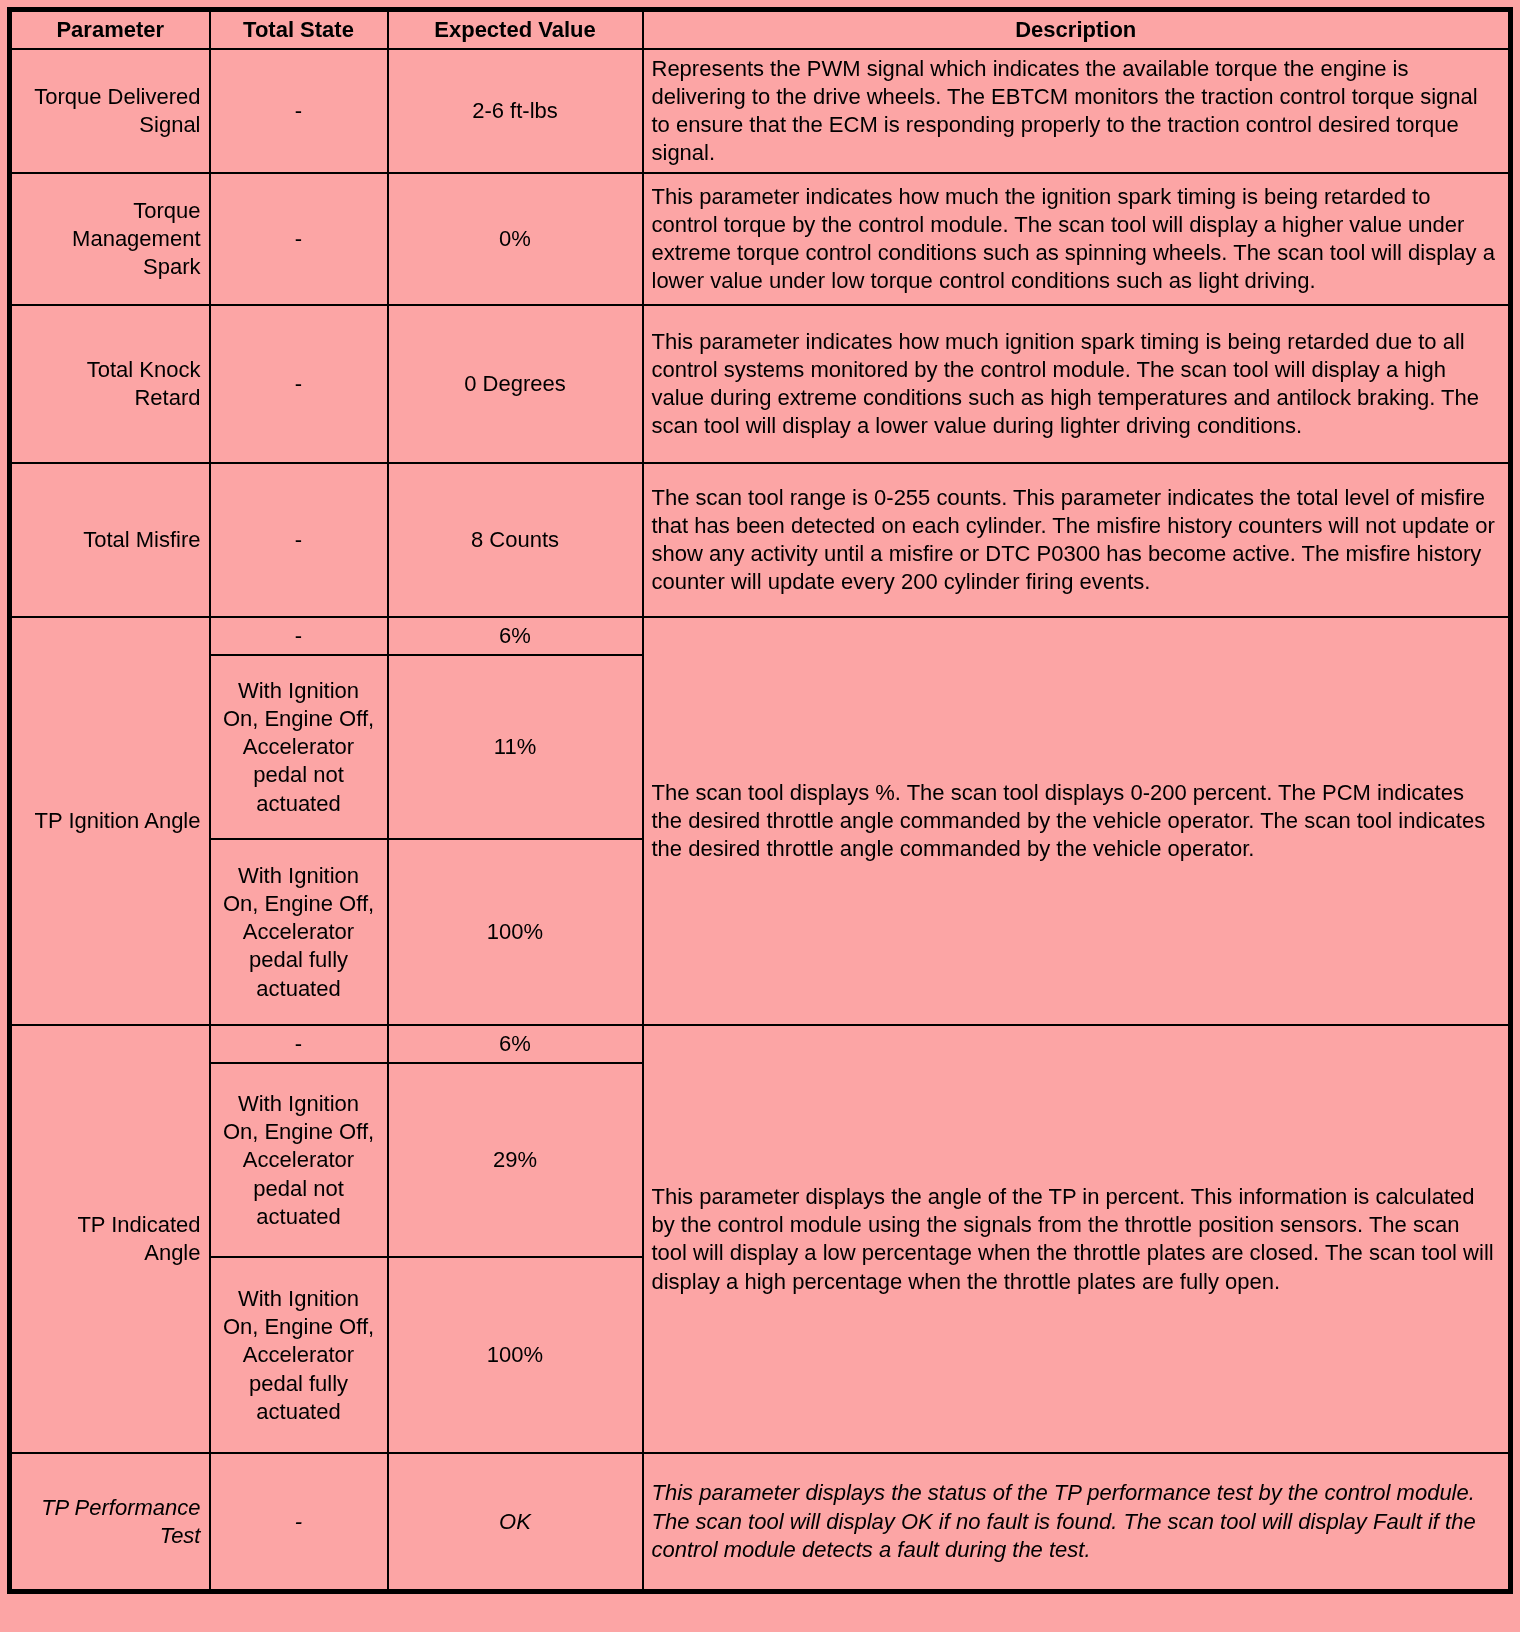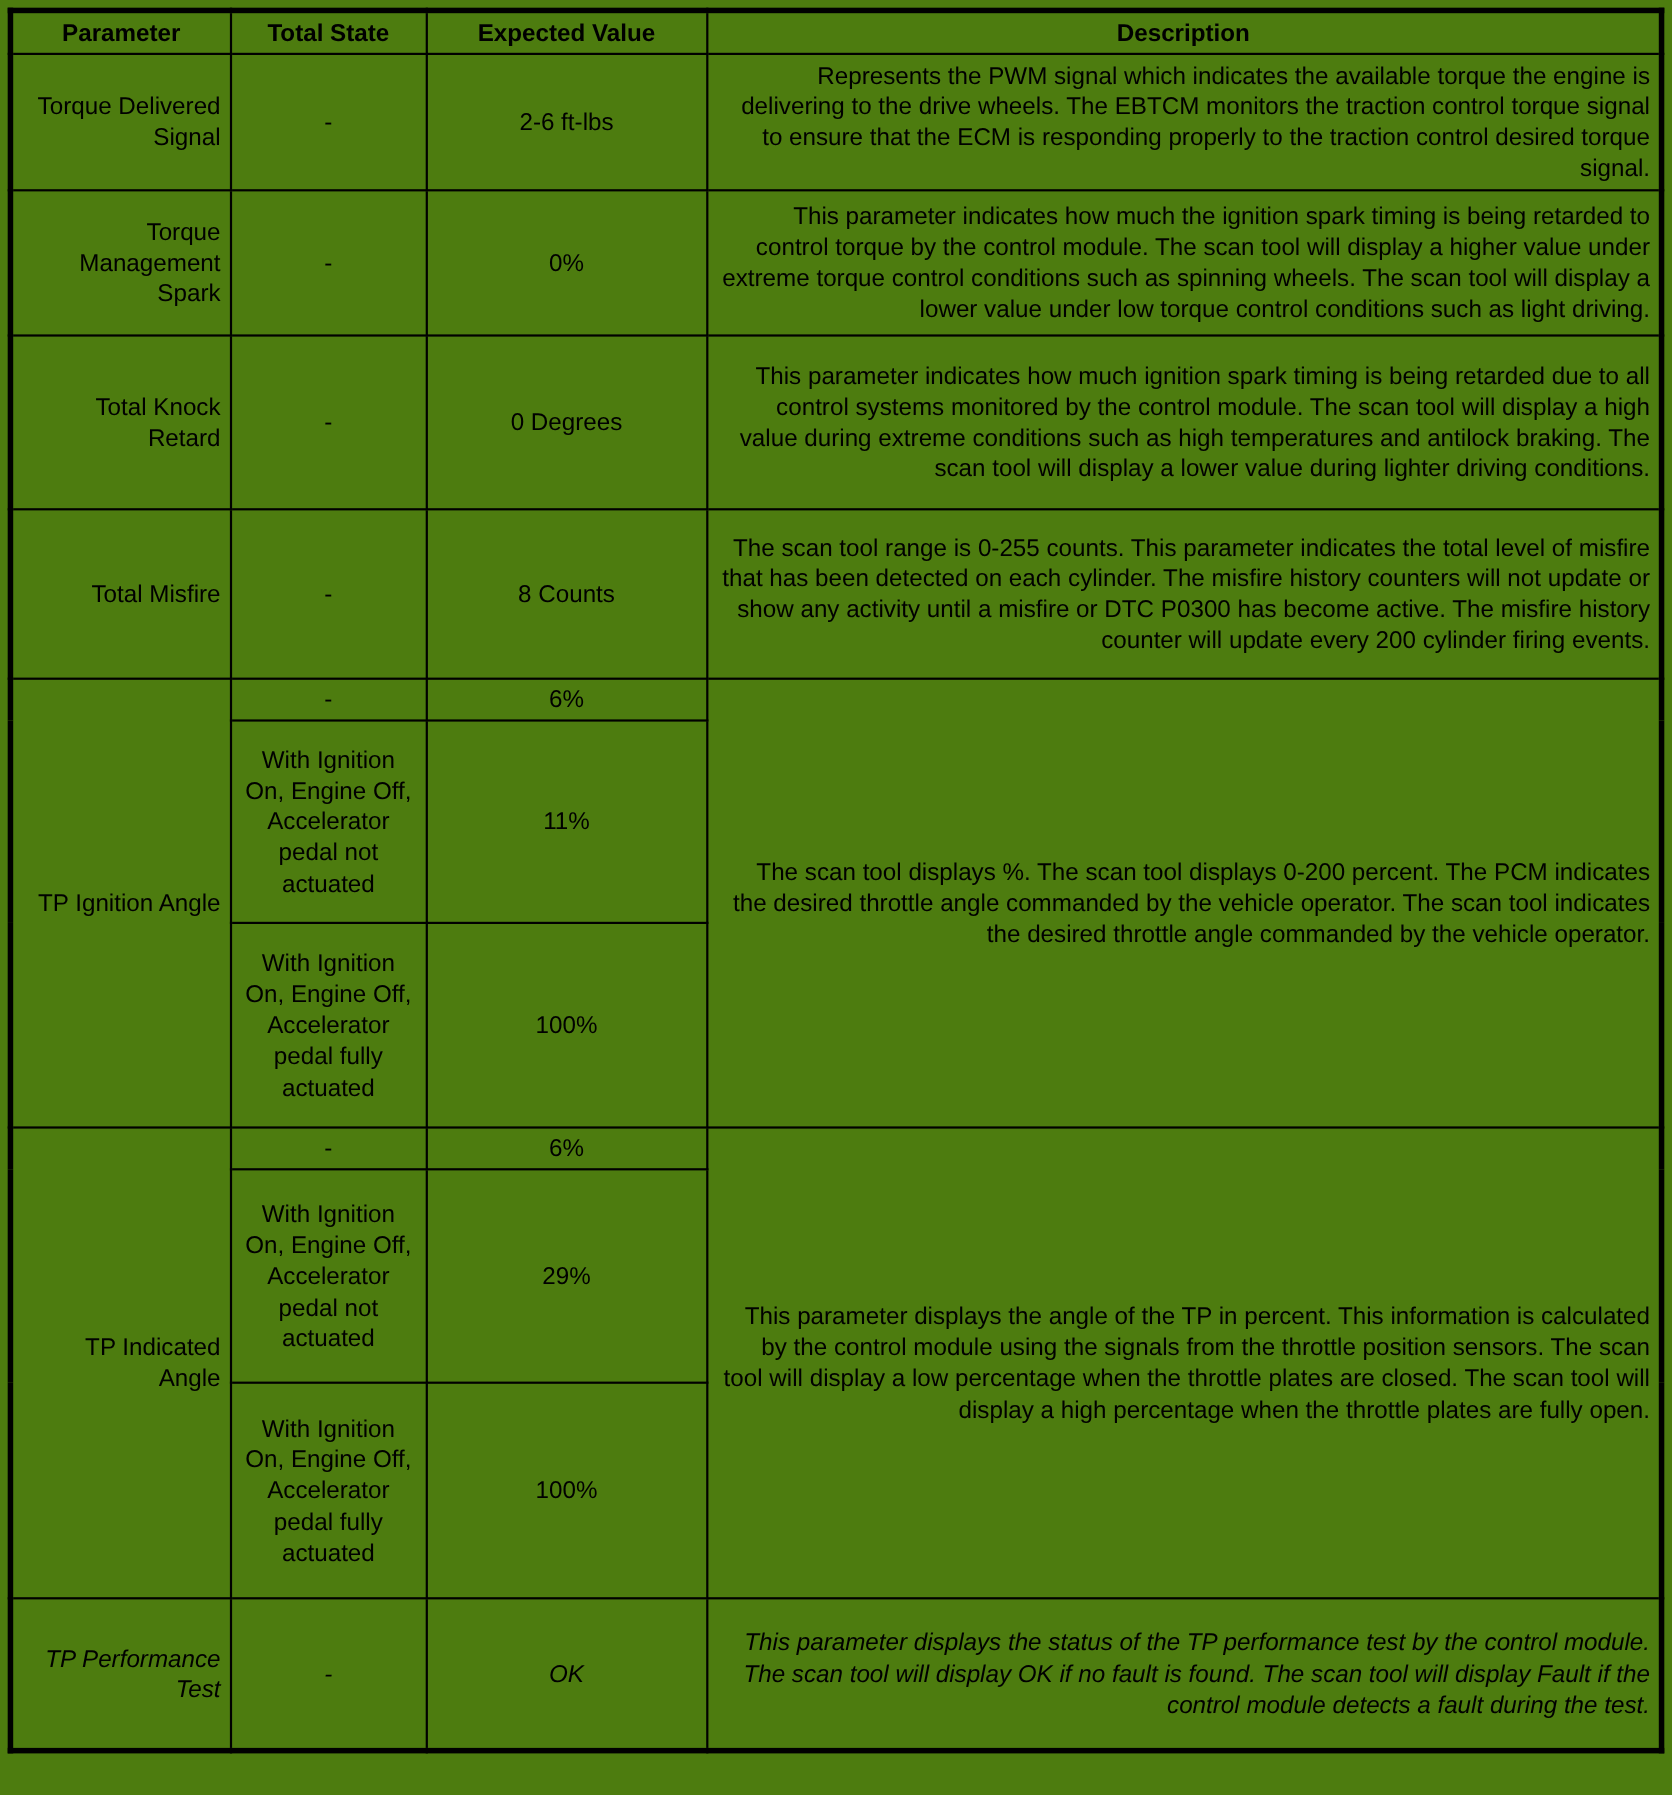--- a/index.html
+++ b/index.html
@@ -6,21 +6,21 @@
   html, body {
     margin: 0;
     padding: 0;
     background: #ffffff;
     font-family: "Liberation Sans", sans-serif;
     color: #000000;
   }
   .page {
     width: 1520px;
     height: 1632px;
-    background: #4d7c0f;
+    background: #fca5a5;
     padding: 7px;
     overflow: hidden;
   }
   table.data-table {
     width: 100%;
     border-collapse: collapse;
     table-layout: fixed;
     border: 5px solid #000000;
   }
   .data-table th,
@@ -34,21 +34,21 @@
   }
   .data-table thead th {
     font-weight: bold;
     text-align: center;
     height: 36px;
     padding: 4px 6px;
   }
   td.param { text-align: right; }
   td.state { text-align: center; }
   td.value { text-align: center; }
-  td.desc  { text-align: right; }
+  td.desc  { text-align: left; }
 
   
   tr.h-r1  { height: 124px; }
   tr.h-r2  { height: 132px; }
   tr.h-r3  { height: 158px; }
   tr.h-r4  { height: 154px; }
   tr.h-r5a { height: 38px; }
   tr.h-r5b { height: 184px; }
   tr.h-r5c { height: 186px; }
   tr.h-r6a { height: 38px; }

